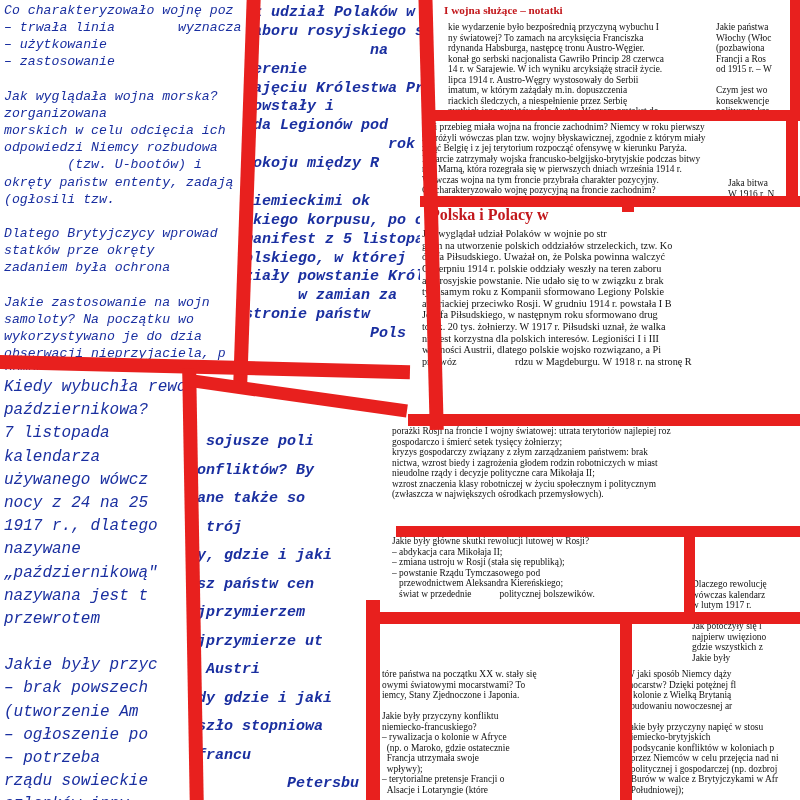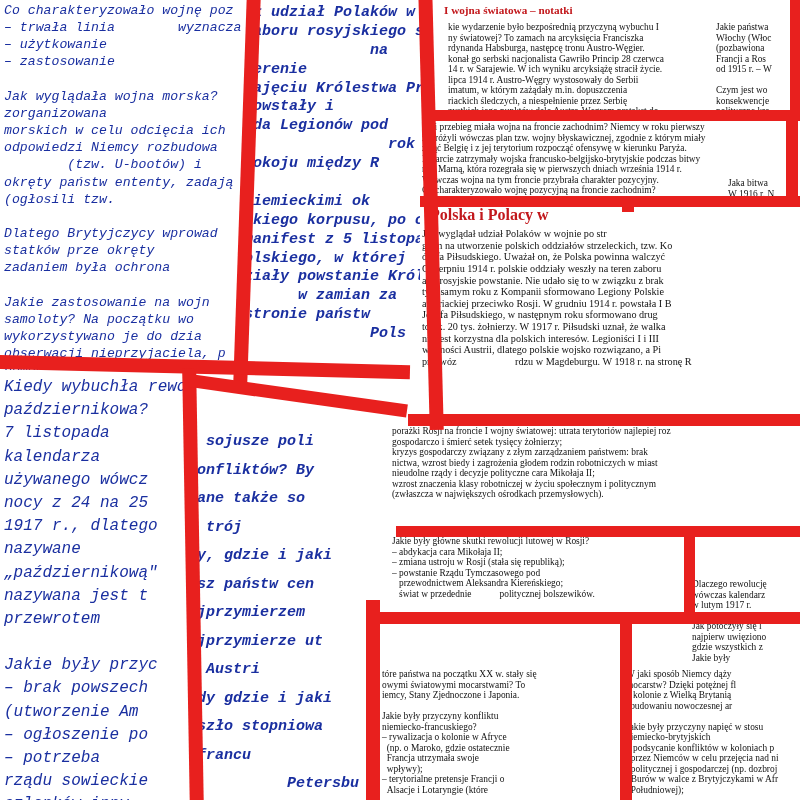--- a/index.html
+++ b/index.html
@@ -100,21 +100,21 @@
 skiego korpusu, po ok
 manifest z 5 listopa
 olskiego, w której
 ziały powstanie Król
       w zamian za
 stronie państw
               Pols</div>
   </div>
 
   <div class="frag" style="left:436px;top:0;width:364px;height:196px;">
-    <div class="inner strip-title f3" style="left:8px;top:4px;">I wojna światowa – notatki</div>
+    <div class="inner strip-title f3" style="left:8px;top:4px;">I wojna służące – notatki</div>
     <div class="inner print f5" style="left:12px;top:22px;width:268px;">kie wydarzenie było bezpośrednią przyczyną wybuchu I
 ny światowej? To zamach na arcyksięcia Franciszka
 rdynanda Habsburga, następcę tronu Austro-Węgier.
 konał go serbski nacjonalista Gawriło Princip 28 czerwca
 14 r. w Sarajewie. W ich wyniku arcyksiążę stracił życie.
 lipca 1914 r. Austro-Węgry wystosowały do Serbii
 imatum, w którym zażądały m.in. dopuszczenia
 riackich śledczych, a niespełnienie przez Serbię
 zystkich jego punktów dało Austro-Węgrom pretekst do
 powiedzenia jej wojny 28 lipca 1914 r. Austro-Węgry

